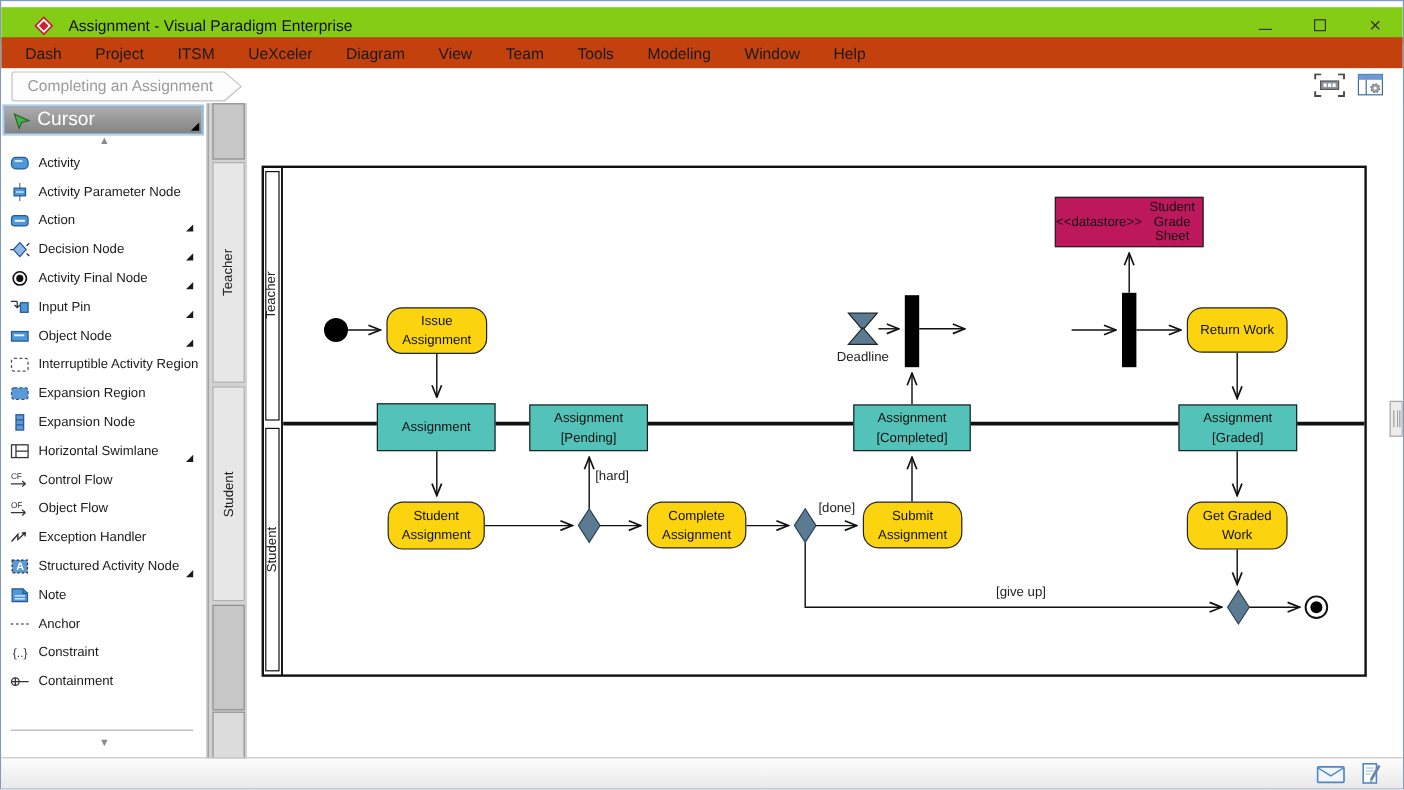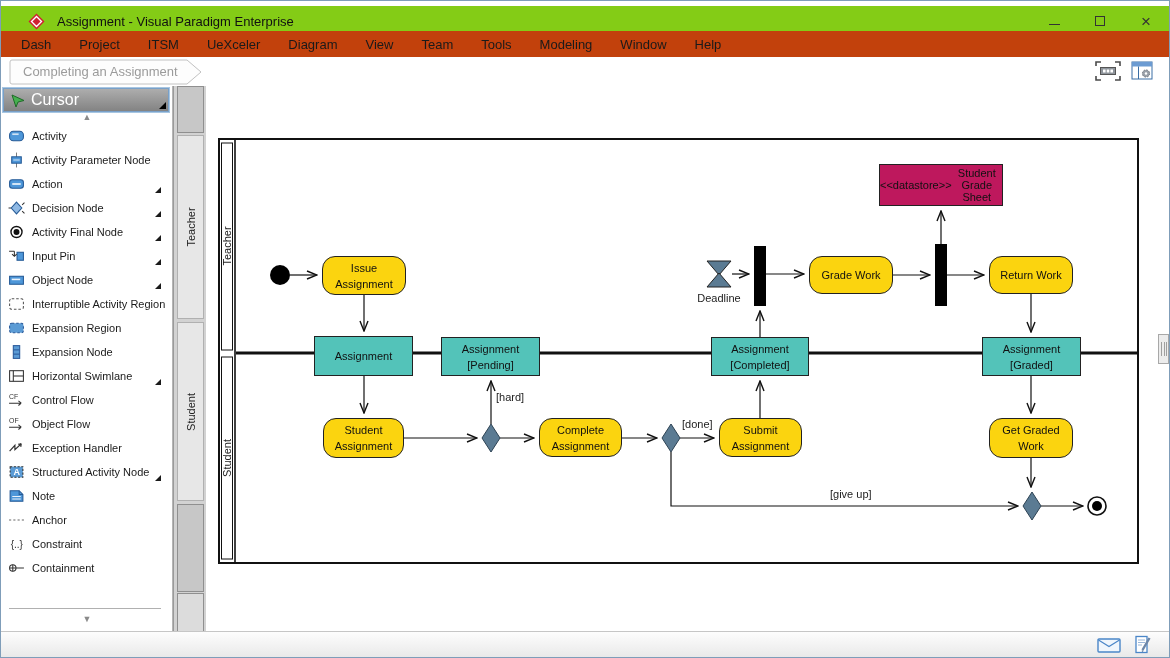--- a/index.html
+++ b/index.html
@@ -391,23 +391,20 @@
 Assignment</span>
         </div>
       <div class="dnode action" style="left:333px; top:332px; width:83px; height:39px;">
           <span class="txt">Complete
 Assignment</span>
         </div>
       <div class="dnode action" style="left:513px; top:332px; width:83px; height:39px;">
           <span class="txt">Submit
 Assignment</span>
         </div>
-      <div class="dnode action" style="left:603px; top:170px; width:84px; height:38px;">
-          <span class="txt">Grade Work</span>
-        </div>
       <div class="dnode action" style="left:783px; top:170px; width:84px; height:38px;">
           <span class="txt">Return Work</span>
         </div>
       <div class="dnode action" style="left:783px; top:332px; width:84px; height:40px;">
           <span class="txt">Get Graded
 Work</span>
         </div>
 
       <div class="edge-label" style="left:488px; top:206px; width:50px; text-align:center;">Deadline</div>
       <div class="edge-label" style="left:290px; top:305px;">[hard]</div>

